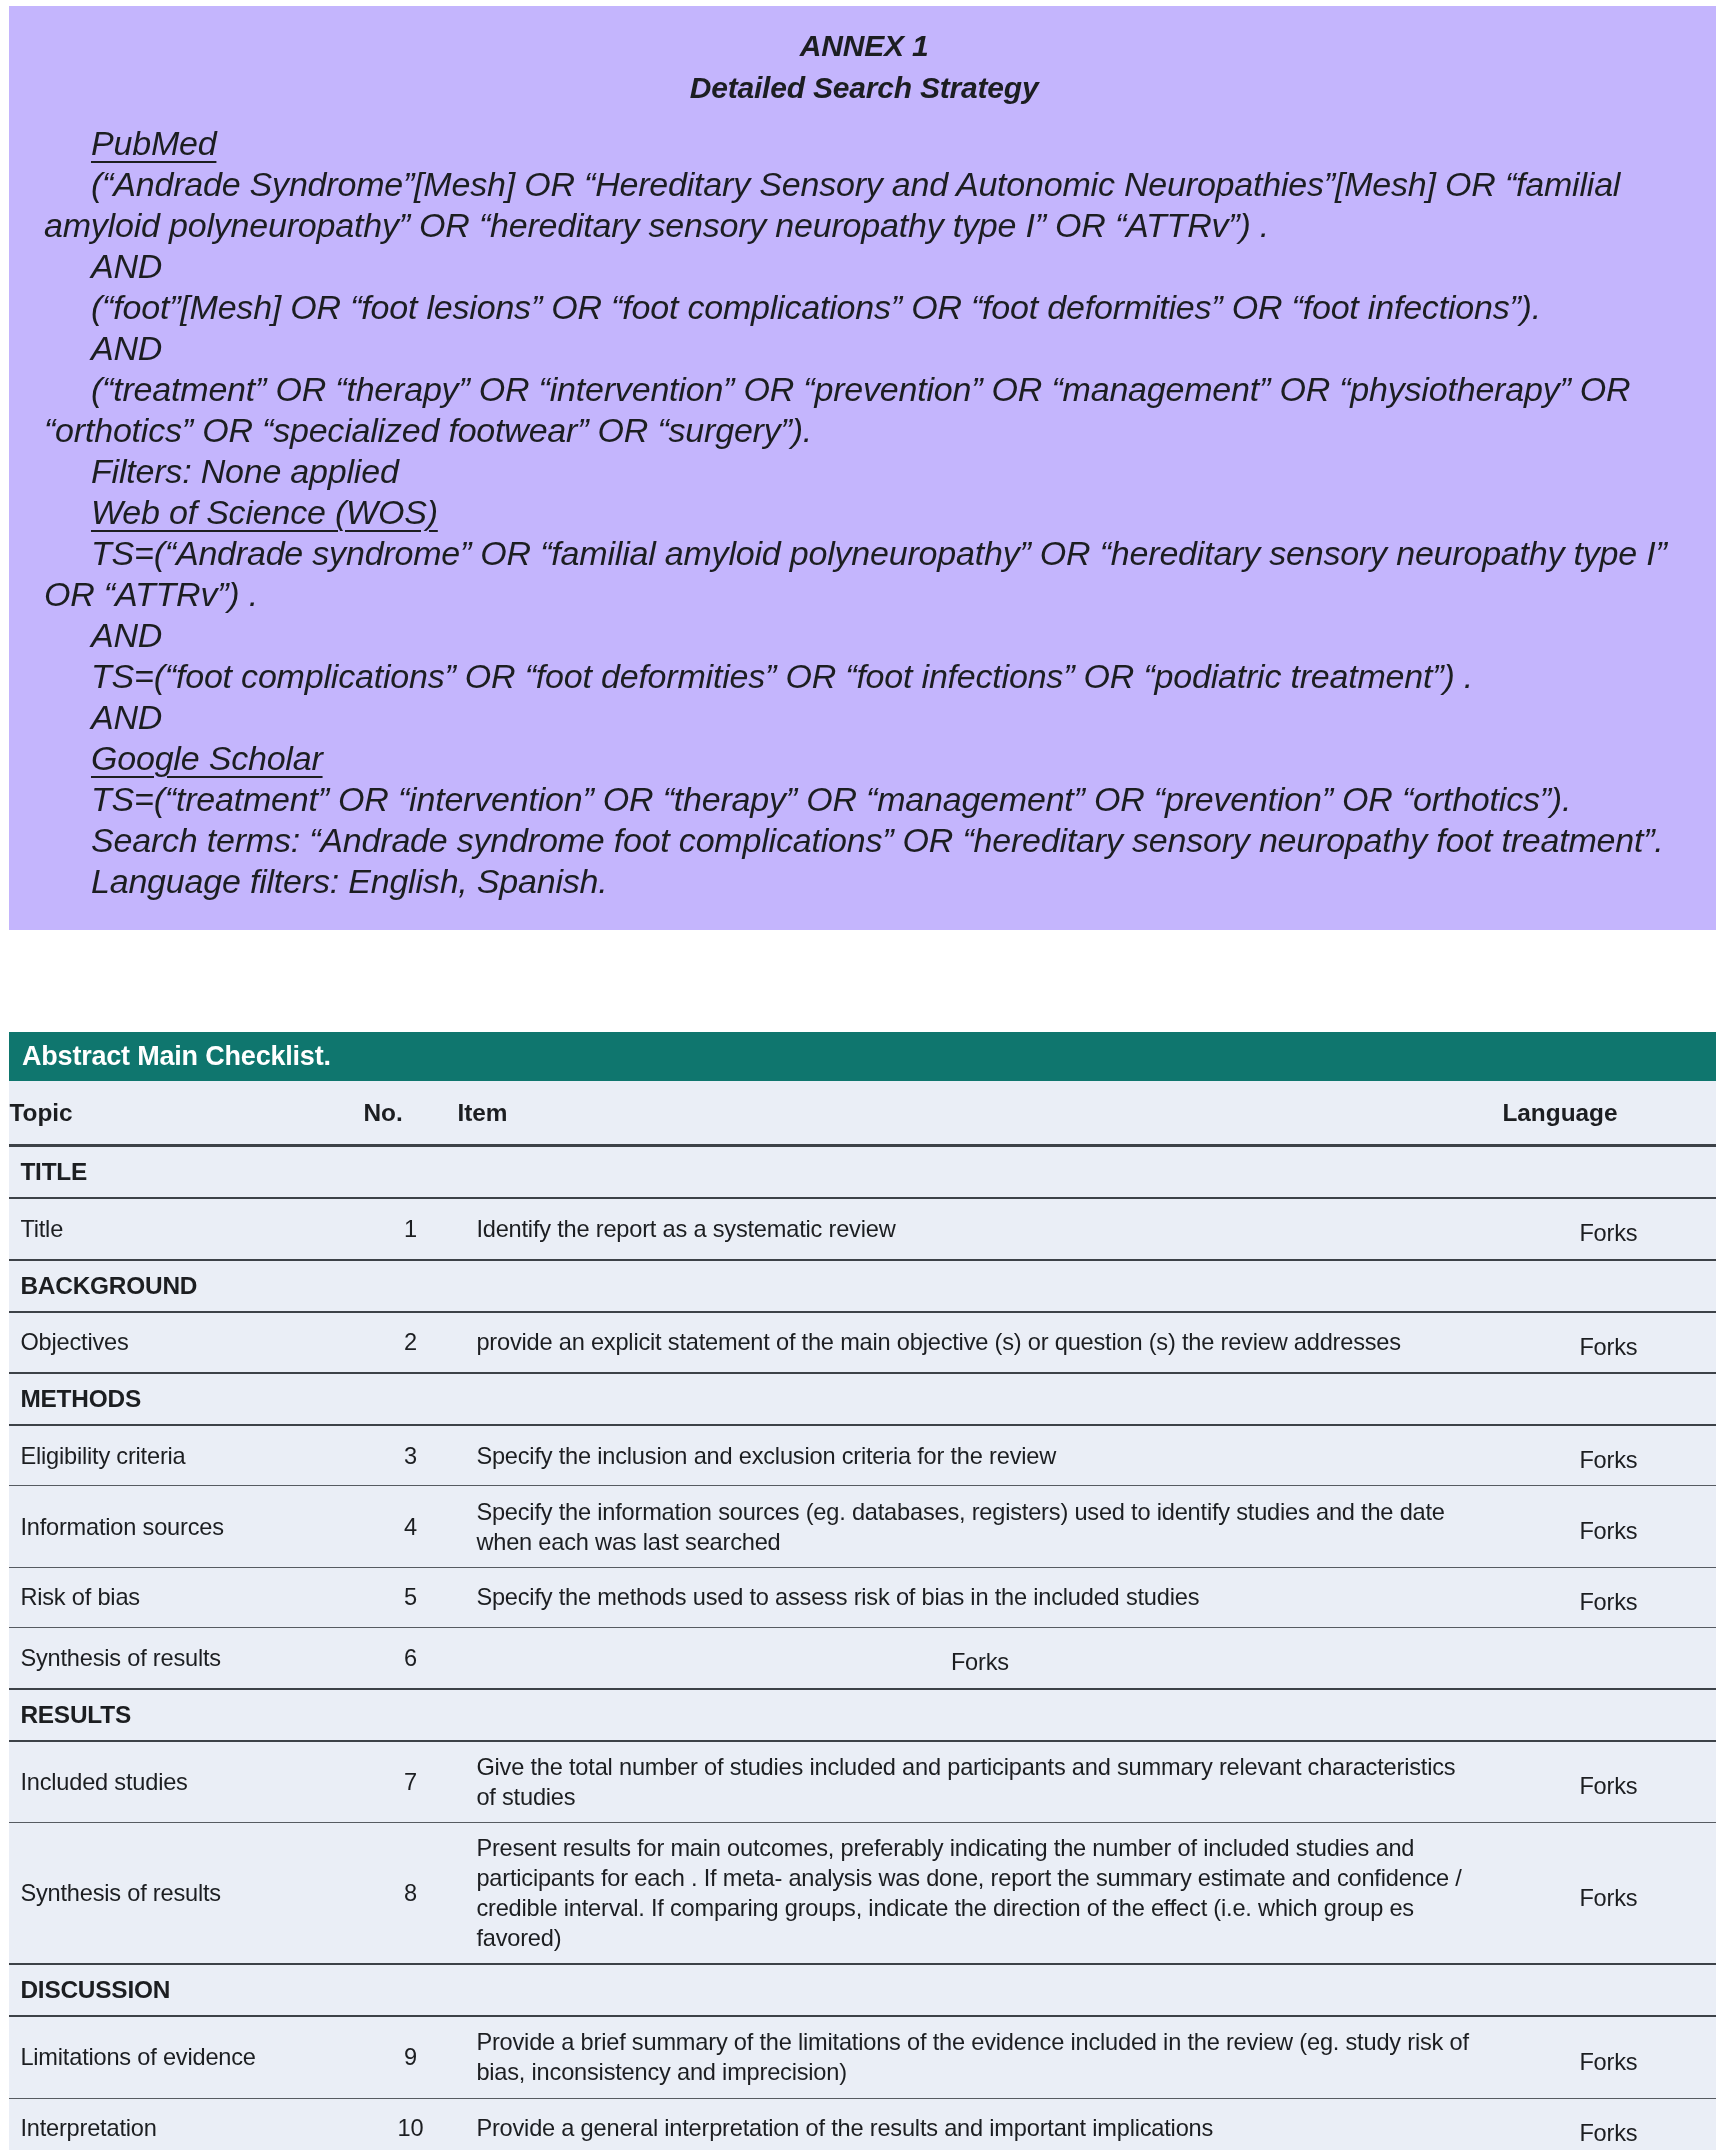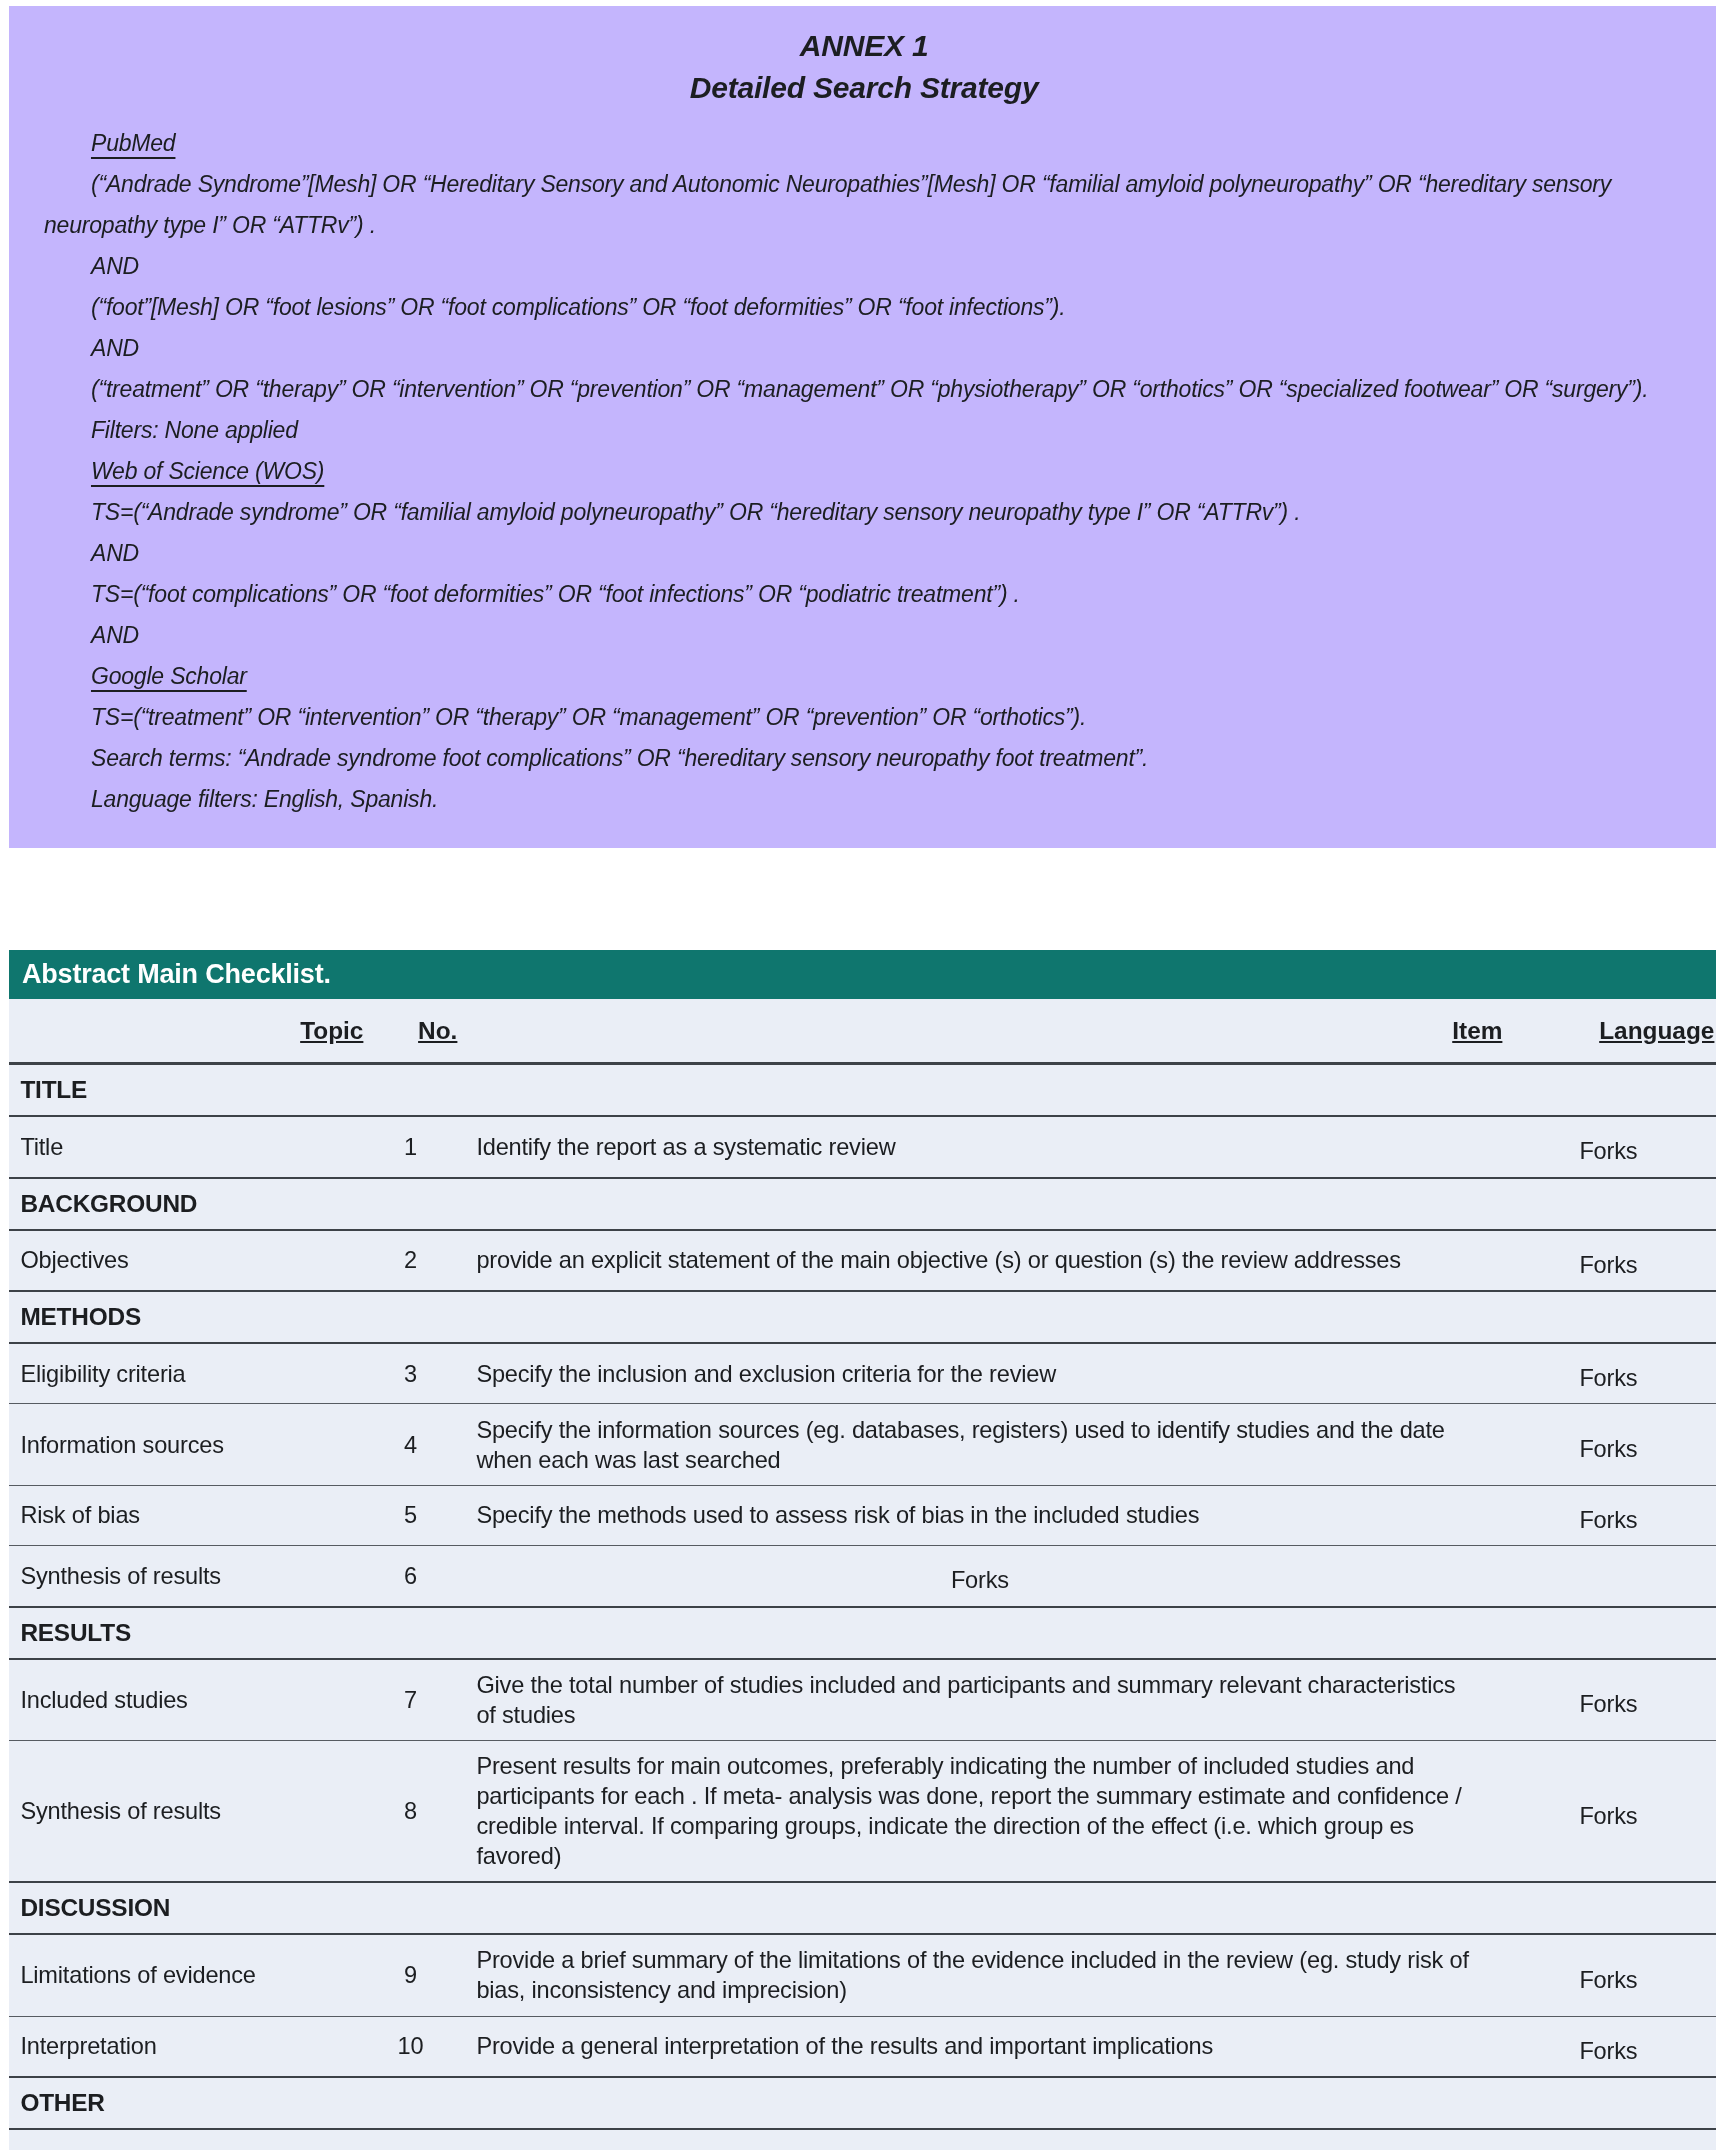--- a/index.html
+++ b/index.html
@@ -20,21 +20,21 @@
   .panel-title{
     text-align:center;
     font-weight:bold;
     font-size:30px;
     line-height:42px;
     margin:0;
     letter-spacing:-0.2px;
   }
   .panel-body{margin-top:14px;}
   .pline{
-    font-size:23px;
+    font-size:34px;
     line-height:41px;
     margin:0;
     padding-left:11px;
     text-indent:47px;
     letter-spacing:-0.2px;
   }
   .pline.u{
     text-decoration:underline;
     text-underline-offset:5.5px;
     text-decoration-thickness:1.6px;
@@ -60,21 +60,21 @@
     display:grid;
     grid-template-columns:354px 94px 1045px 212px;
     align-items:center;
   }
   .thead{
     height:63px;
     border-bottom:3.1px solid #3d4248;
     font-weight:bold;
     font-size:24.4px;
   }
-  .thead .c{text-align:right;text-decoration:underline;}
+  .thead .c{text-align:left;}
   .srow{
     display:flex;
     align-items:center;
     height:50px;
     padding-left:11px;
     font-weight:bold;
     font-size:24.4px;
     border-top:2.4px solid #3d4248;
     border-bottom:2.4px solid #3d4248;
     letter-spacing:-0.2px;

